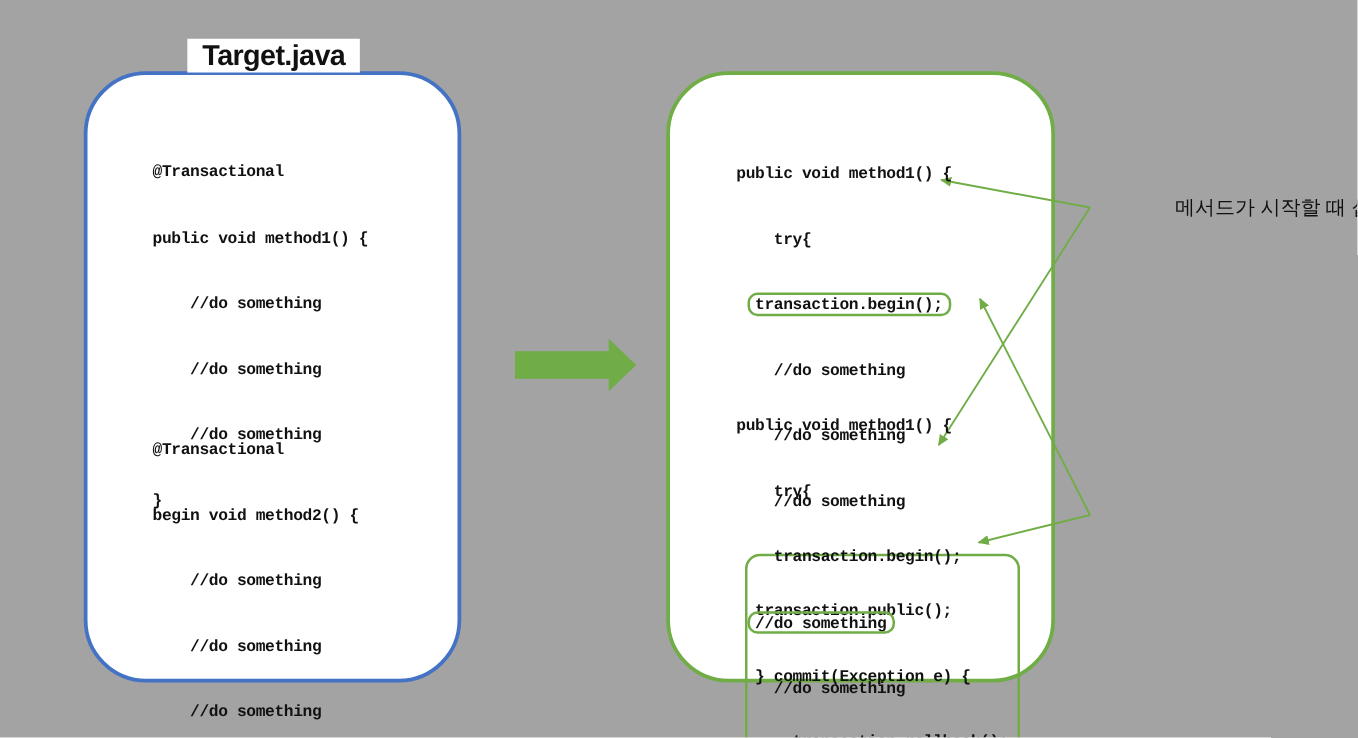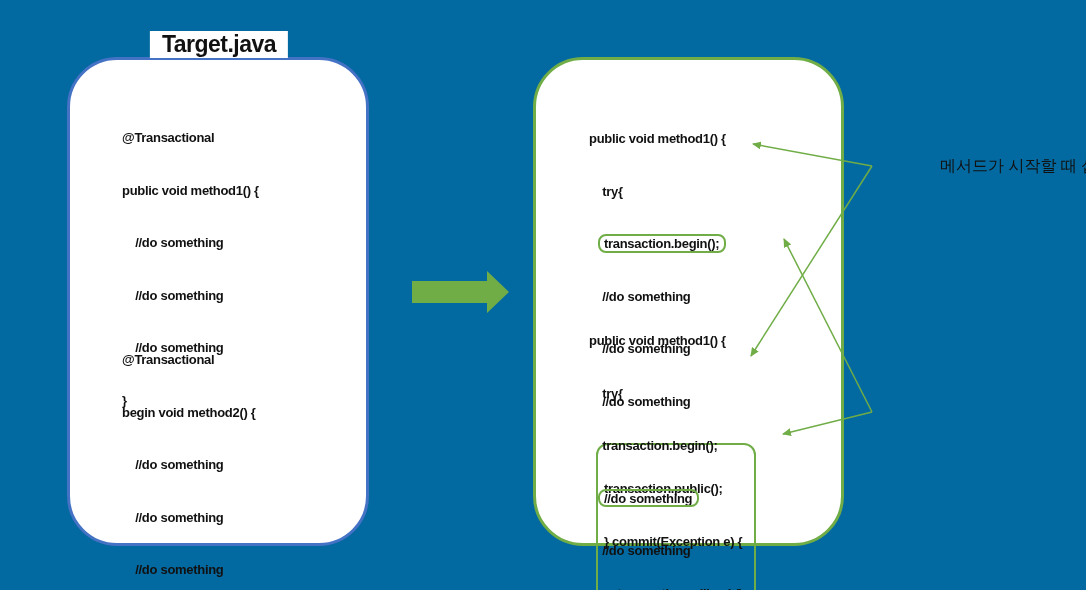--- a/index.html
+++ b/index.html
@@ -1,17 +1,17 @@
 <!DOCTYPE html>
 <html><head>
 <meta charset="utf-8">
 <style>
   html,body { margin:0; padding:0; background:#ffffff; }
   .canvas {
-    position:relative; width:1086px; height:590px; background:#0369a1;
+    position:relative; width:1086px; height:590px; background:#a3a3a3;
     font-family:"Liberation Sans", sans-serif; overflow:hidden;
   }
   
   .filebox { position:absolute; border-radius:50px; background:#ffffff; }
   .filebox.blue  { left:67px;  top:57px; width:296px; height:483px; border:3px solid #4472C4; }
   .filebox.green { left:533px; top:57px; width:305px; height:483px; border:3px solid #70AD47; }
   .box-title {
     position:absolute; top:31px; transform:translateX(-50%);
     background:#ffffff; padding:0 12px; font-size:23px; font-weight:bold;
     color:#111111; white-space:nowrap; z-index:3; letter-spacing:-0.5px;
@@ -20,21 +20,21 @@
   .box-title.t-right { left:687px; }
   
   .code {
     position:absolute; font-size:13px; font-weight:bold; color:#111111;
     line-height:17.5px; white-space:pre; letter-spacing:-0.3px; z-index:2;
   }
   .code.lc1 { left:122px; top:94px; }
   .code.lc2 { left:122px; top:316px; }
   .code.rm1 { left:589px; top:95px; }
   .code.rm2 { left:589px; top:297px; }
-  .cl { height:17.5px; }
+  .cl { height:17.5px;font-family:Liberation Mono, monospace; }
   .ml1 { margin-left:15px; }
   
   .hl { position:relative; display:inline-block; }
   .hl::before {
     content:""; position:absolute; left:-6px; right:-7px; top:-1px; bottom:0px;
     border:2px solid #70AD47; border-radius:8px; pointer-events:none;
   }
   
   .grp { position:relative; width:fit-content; }
   .grp::before {

